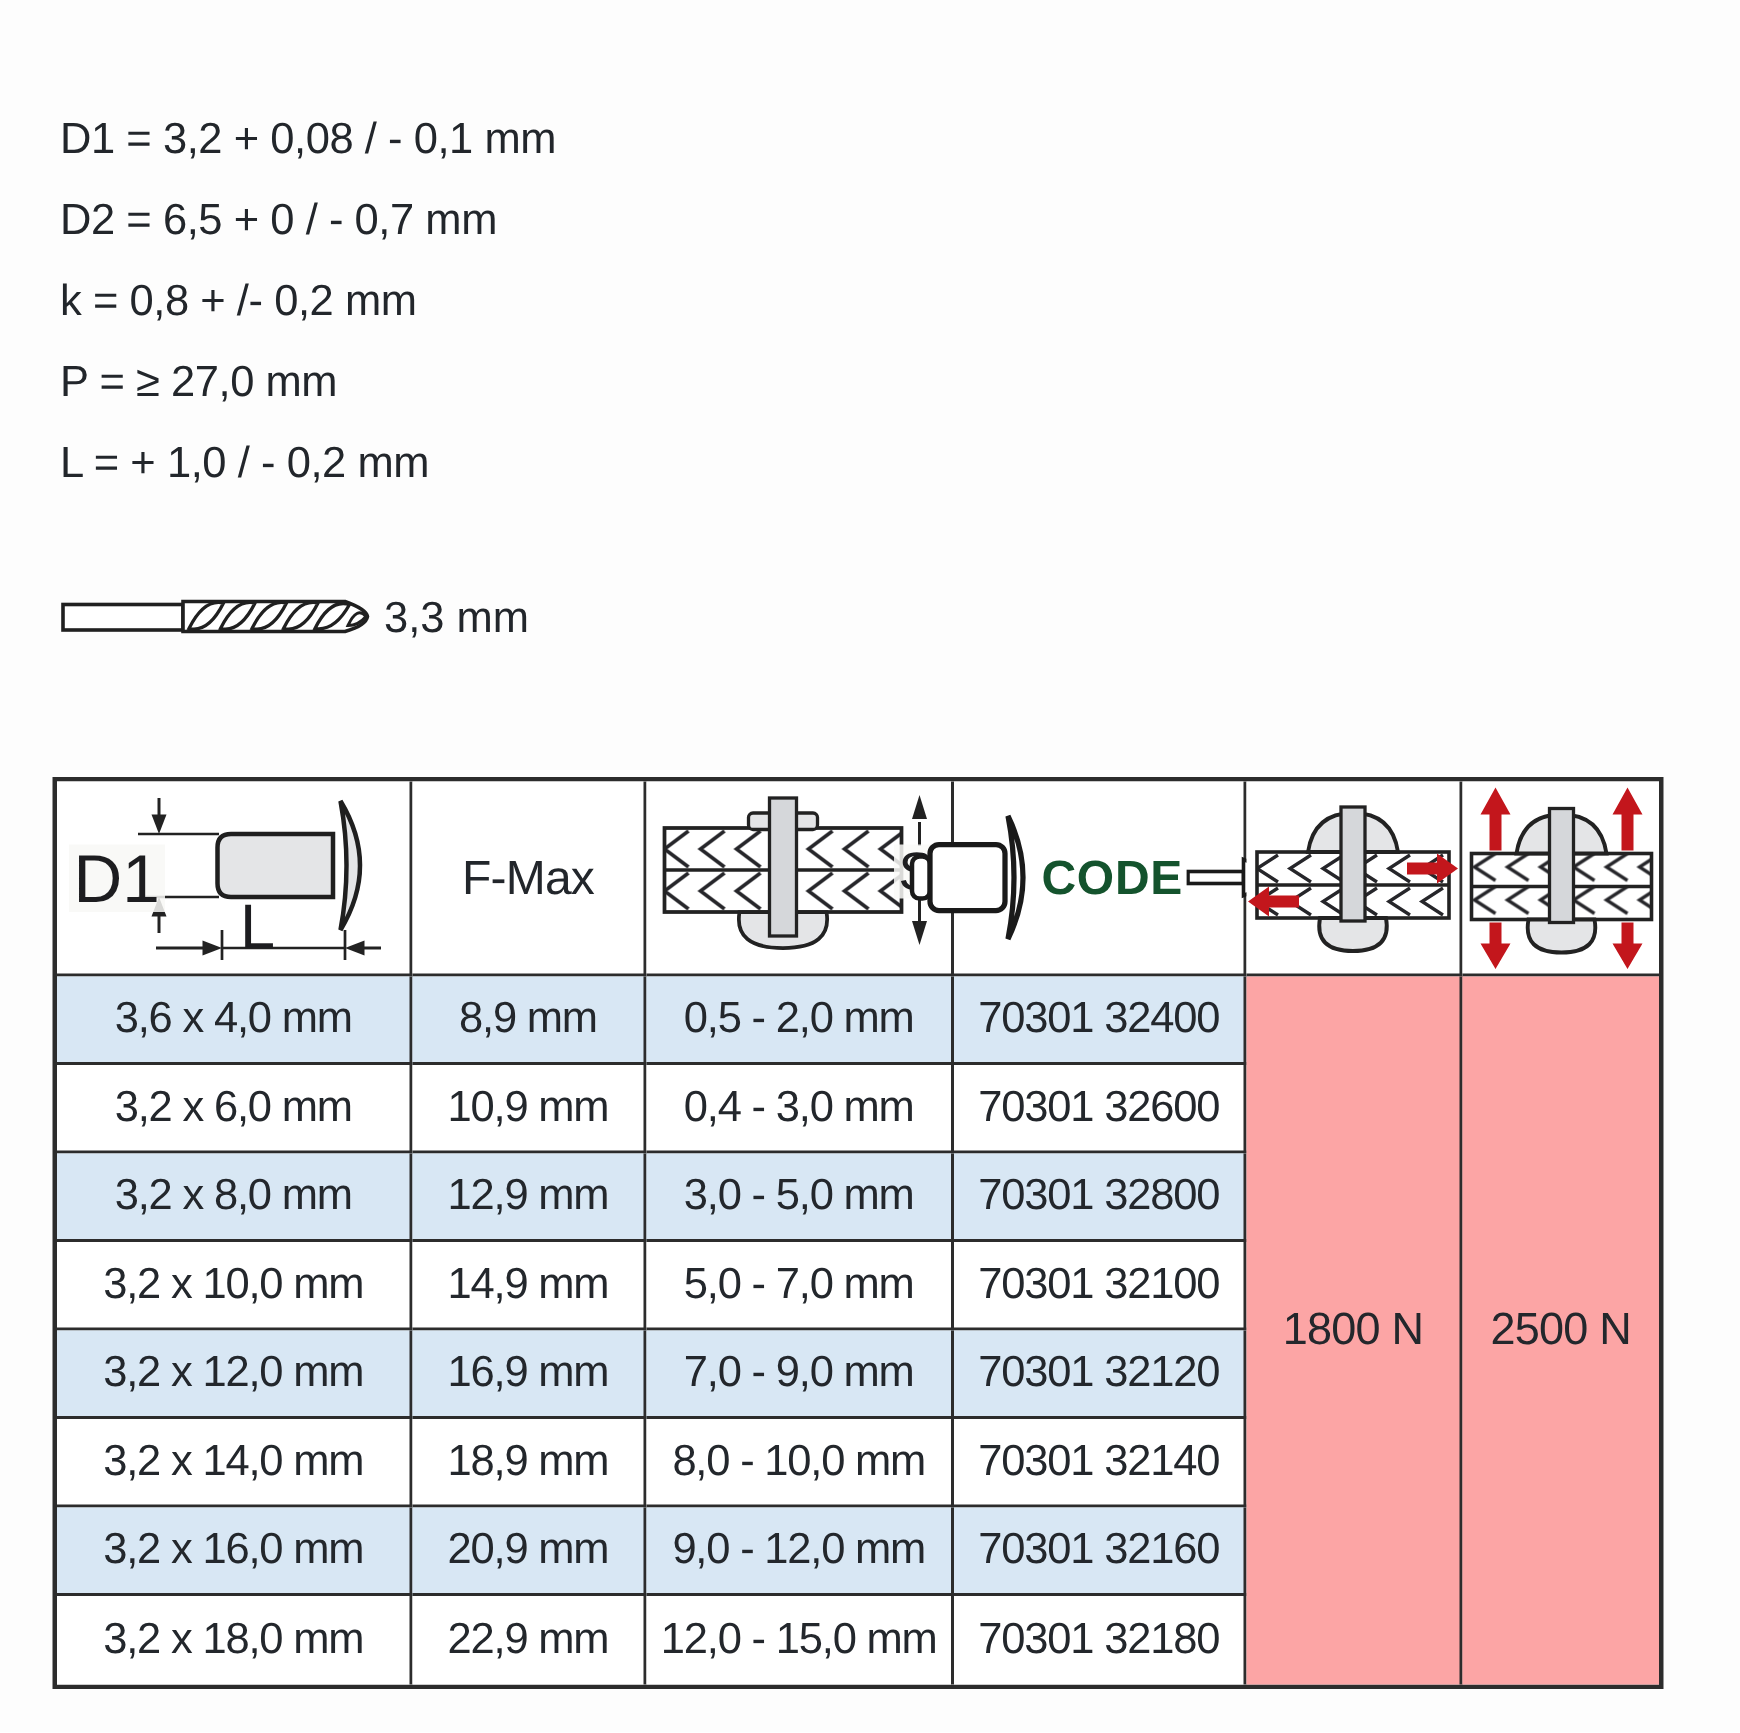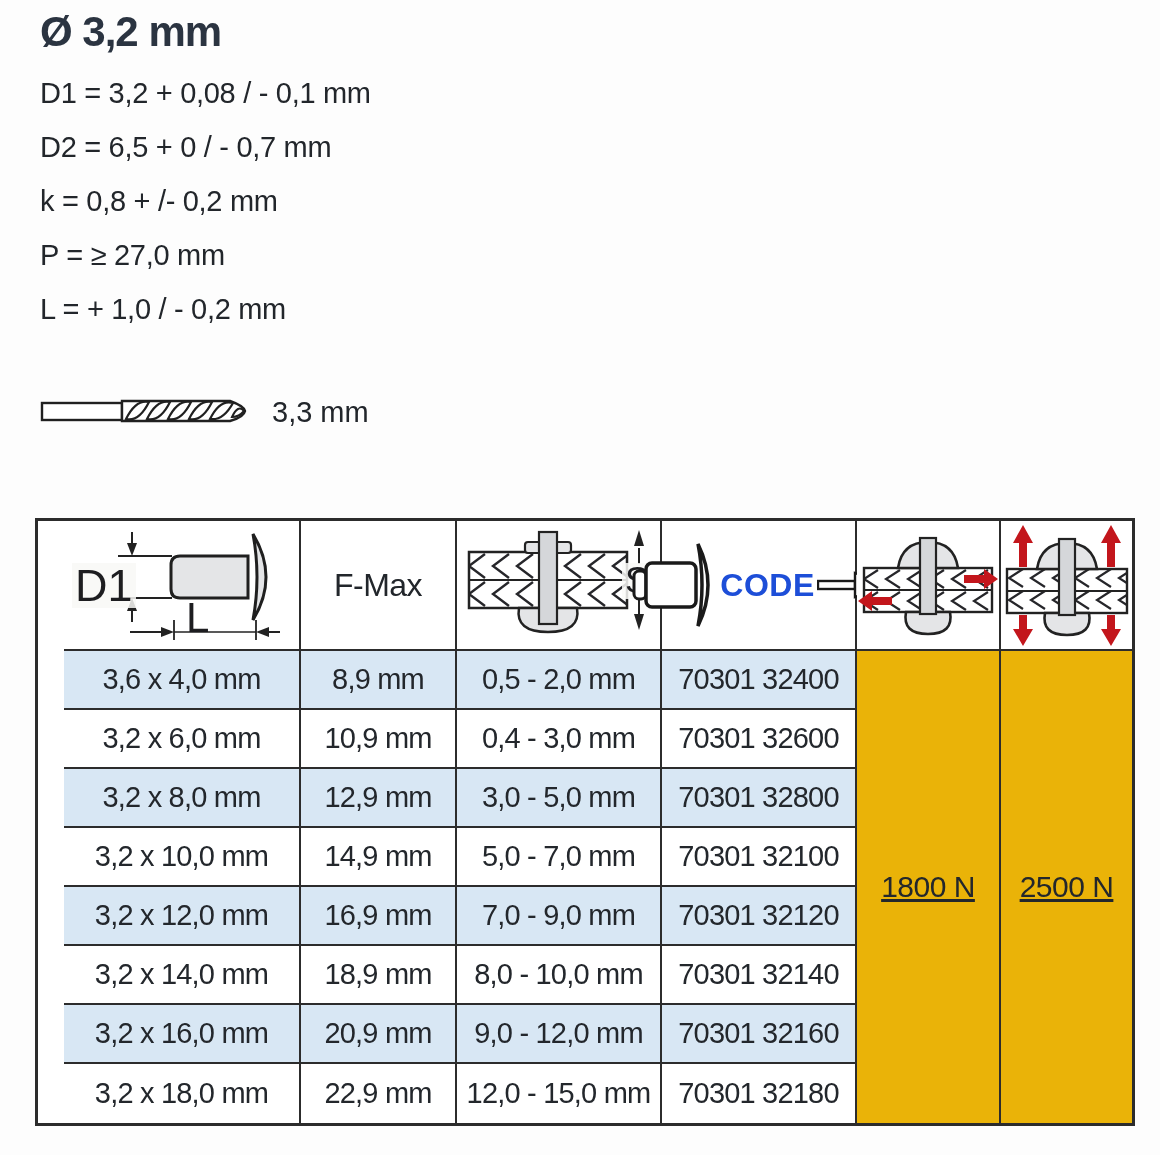--- a/index.html
+++ b/index.html
@@ -13,69 +13,68 @@
     position:absolute; left:40px; top:8px;
     font-size:42px; font-weight:700; color:#2b3441; letter-spacing:-1px;
   }
   .specs { position:absolute; left:40px; top:66px; }
   .spec-line {
     height:54px; display:flex; align-items:center;
     font-size:29px; color:#22262b; letter-spacing:-0.3px;
   }
   .drill-row {
     position:absolute; left:40px; top:392px;
-    display:flex; align-items:center; gap:20px;
+    display:flex; align-items:center; gap:4px;
   }
   .drill-label { font-size:29px; color:#22262b; }
 
   
   .rivet-table {
     position:absolute; left:35px; top:518px;
     display:grid;
     grid-template-columns:237px 156px 205px 195px 144px 131px;
     grid-template-rows:130px repeat(8, 59px);
-    border:3px solid #2c2c2c; background:#ffffff;padding-left:26px;
+    border:3px solid #2c2c2c; background:#ffffff;
   }
   .th, .td, .merged {
     border-right:2px solid #2c2c2c; border-bottom:2px solid #2c2c2c;
     display:flex; align-items:center; justify-content:center;
     background:#ffffff; position:relative;
   }
   .br-none { border-right:none !important; }
   .bb-none { border-bottom:none !important; }
   .trow { display:contents; }
   .trow.blue .td { background:#d8e7f4; }
   .td { font-size:29px; letter-spacing:-0.8px; color:#23272c; white-space:nowrap; }
   .merged {
-    background:#eab308; font-size:30px; letter-spacing:-0.5px; color:#23272c;text-decoration:underline;
+    background:#fca5a5; font-size:30px; letter-spacing:-0.5px; color:#23272c;
   }
   .merged.shear  { grid-column:5; grid-row:2 / span 8; }
   .merged.tensile{ grid-column:6; grid-row:2 / span 8; }
   .fmax-text { font-size:32px; letter-spacing:-0.5px; color:#22262b; }
   .code-wrap { display:flex; align-items:center; }
-  .code-text { font-size:32px; font-weight:700; letter-spacing:0.5px; color:#1d4ed8; margin:0 2px; }
+  .code-text { font-size:32px; font-weight:700; letter-spacing:0.5px; color:#14532d; margin:0 2px; }
   .lbl-d1 {
     position:absolute; left:8px; top:42px; font-size:45px; color:#1d1d20;
     background:rgba(248,248,246,0.85); padding:0 3px; line-height:1;
   }
   .lbl-l {
     position:absolute; left:118px; top:76px; font-size:42px; color:#1d1d20;
     line-height:1; padding:0 4px;
   }
   .lbl-s {
     position:absolute; right:8px; top:42px; font-size:36px; color:#1d1d20;
     background:rgba(250,250,248,0.85); padding:0 3px; line-height:1;
   }
 </style>
 </head>
 <body>
 
 <div class="sheet">
 
-  <div class="title">Ø 3,2 mm</div>
 
   <div class="specs">
     <div class="spec-line">D1 = 3,2 + 0,08 / - 0,1 mm</div>
     <div class="spec-line">D2 = 6,5 + 0 / - 0,7 mm</div>
     <div class="spec-line">k = 0,8  + /- 0,2 mm</div>
     <div class="spec-line">P = ≥ 27,0 mm</div>
     <div class="spec-line">L = + 1,0 / - 0,2 mm</div>
   </div>
 
   <div class="drill-row">

